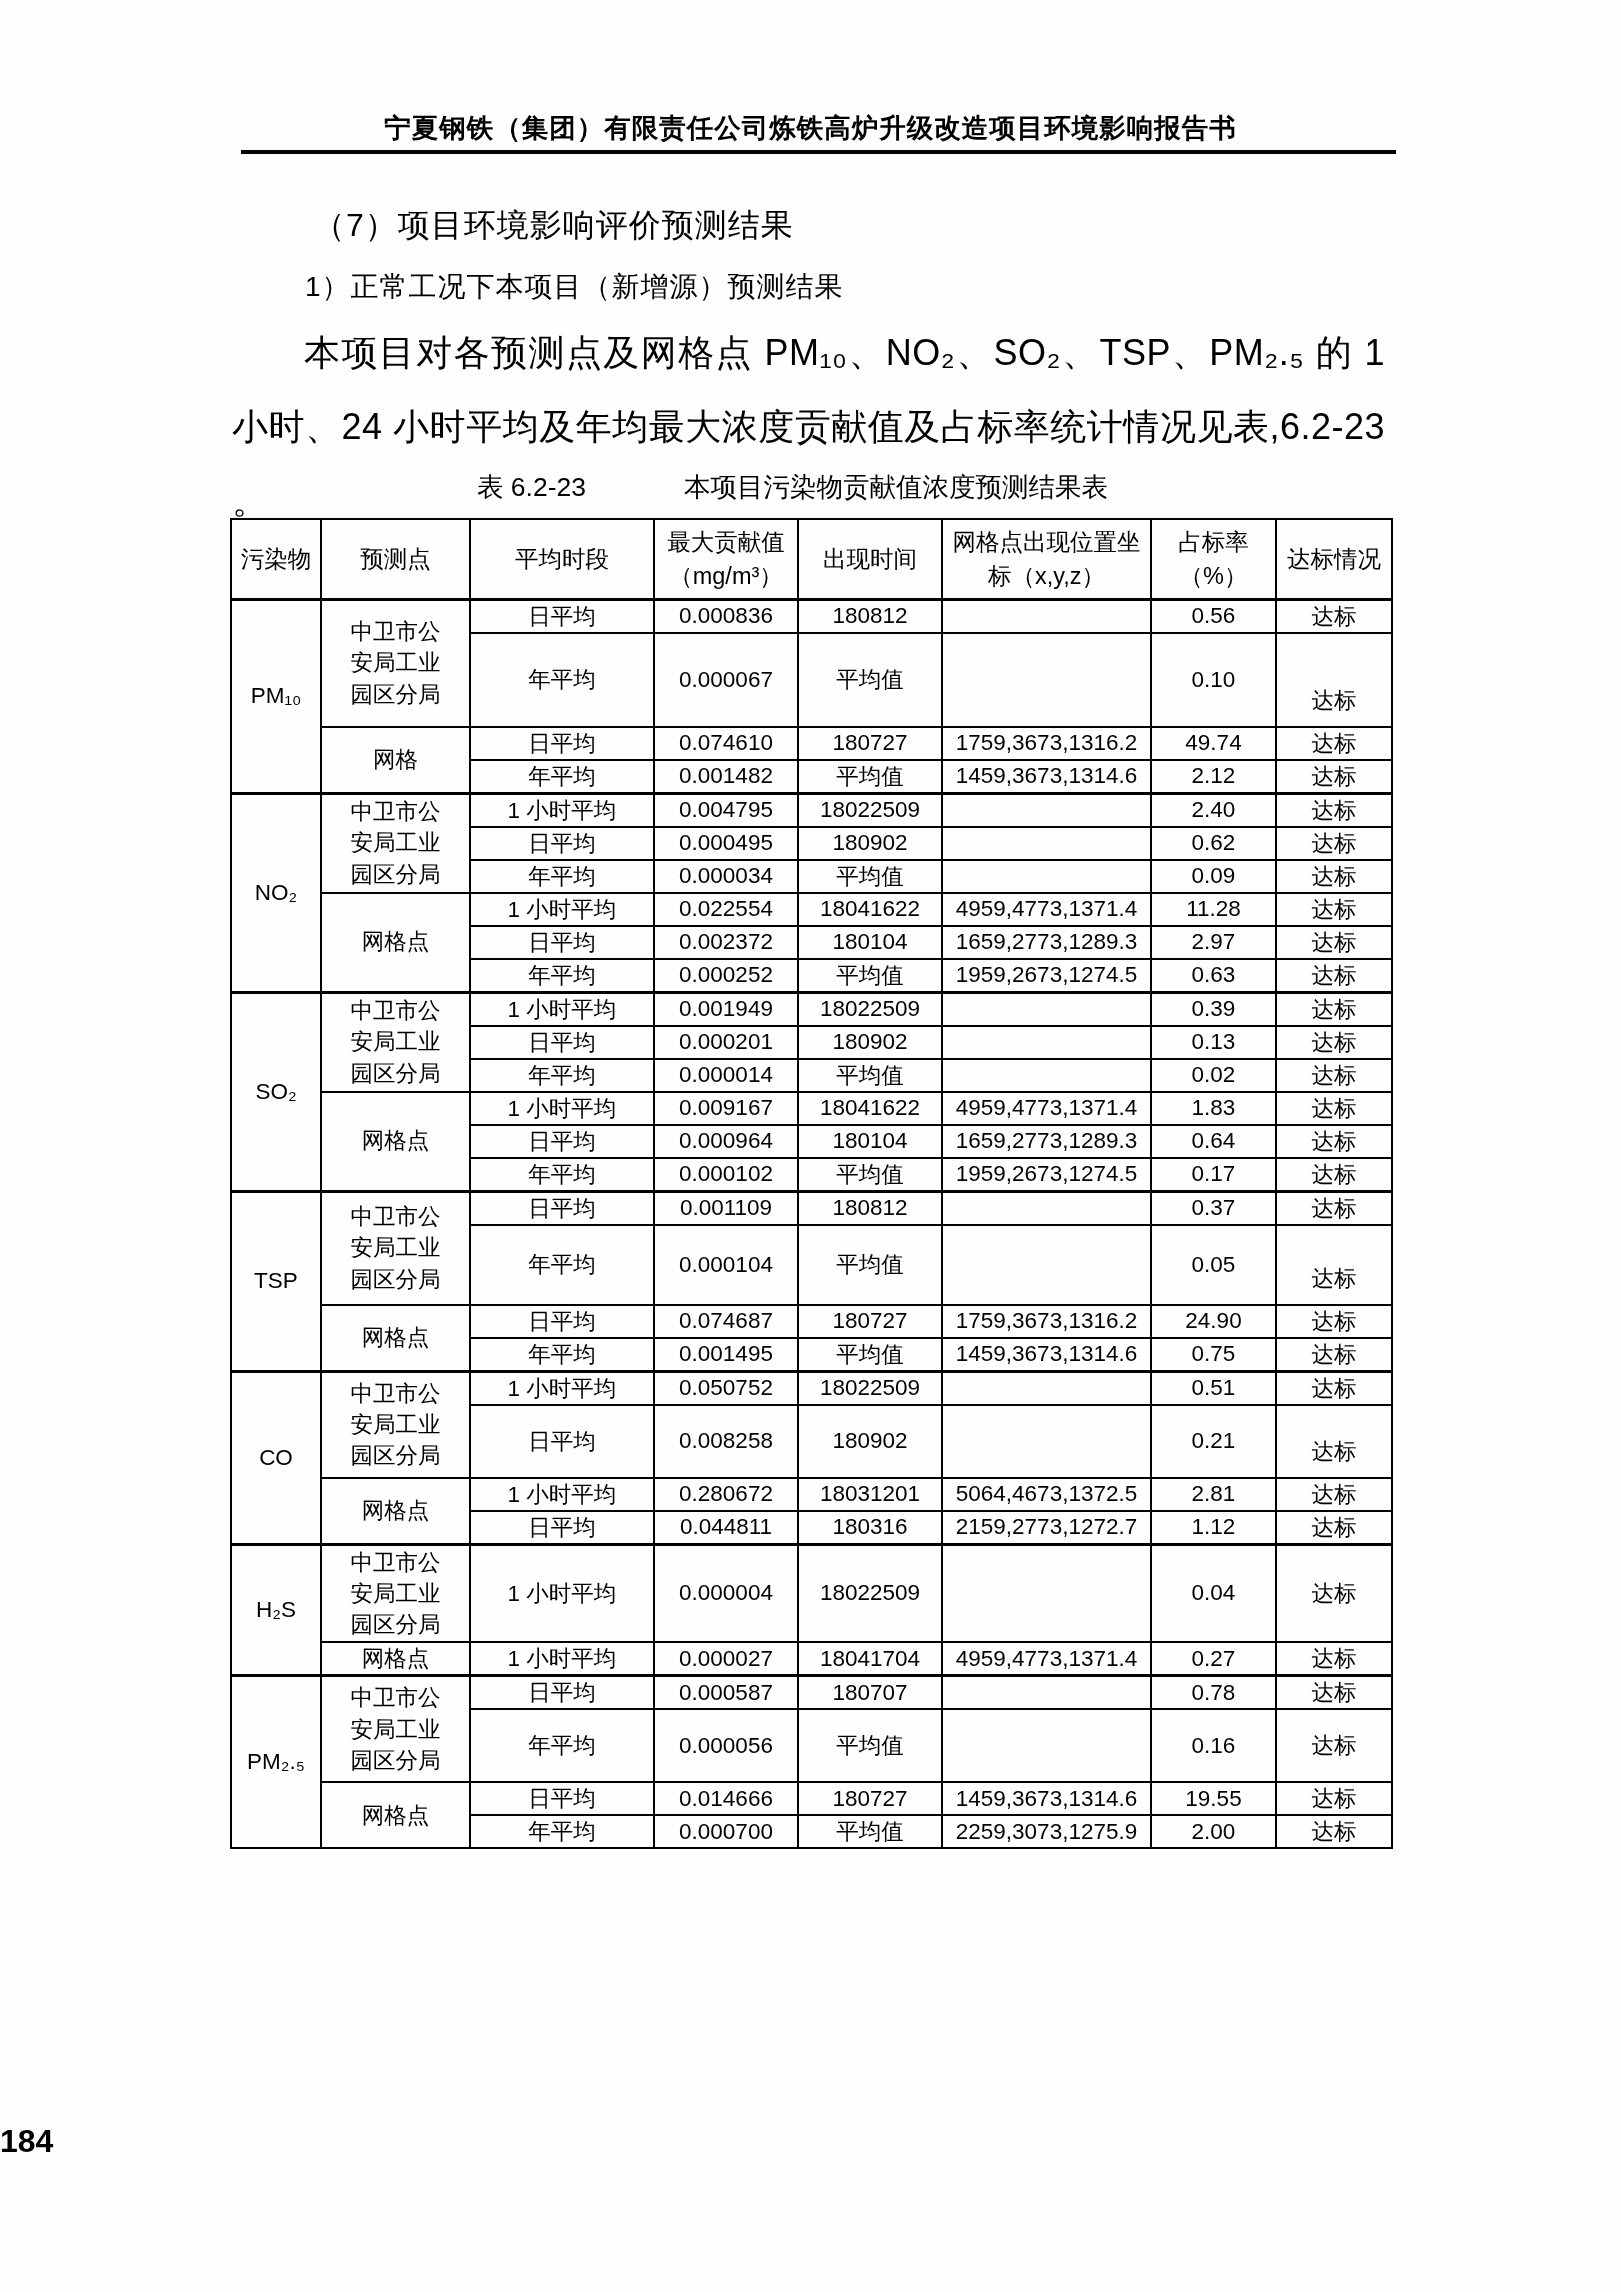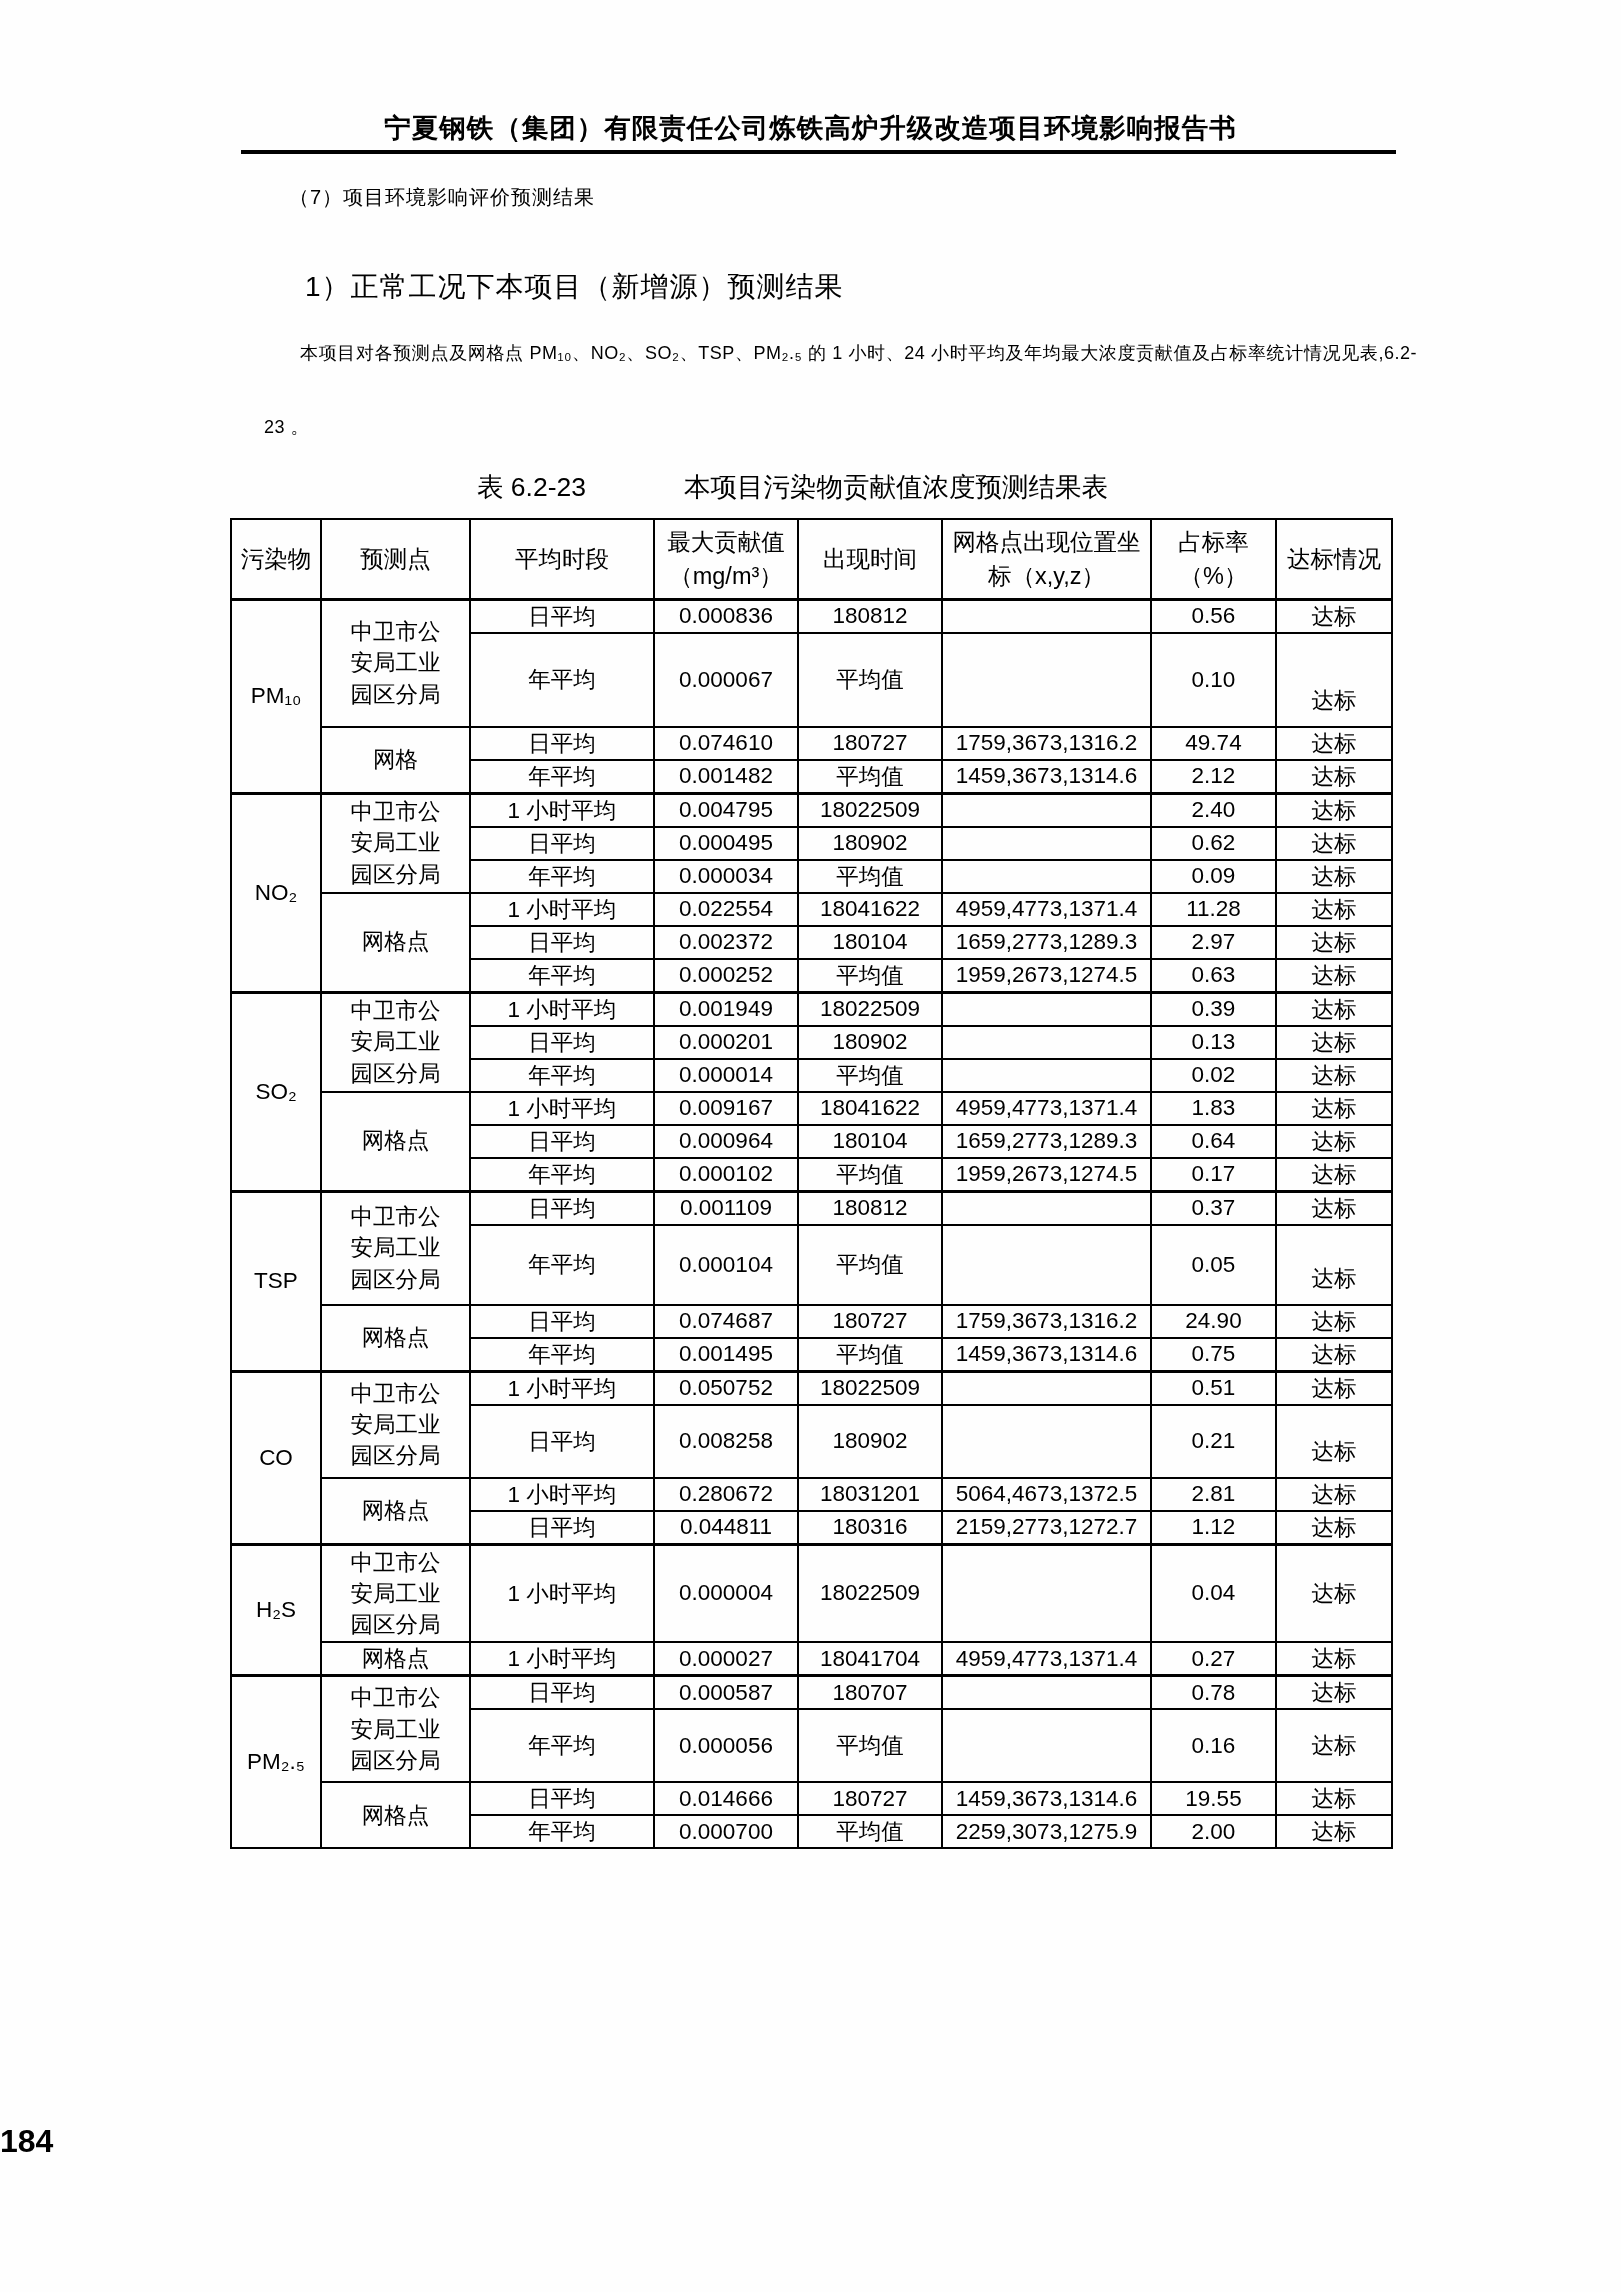--- a/index.html
+++ b/index.html
@@ -15,30 +15,30 @@
   .doc-title{
     position:absolute;top:110px;left:0;width:100%;
     text-align:center;
     font-size:26.5px;font-weight:700;letter-spacing:1px;
   }
   .header-rule{
     position:absolute;top:150px;left:241px;
     width:1155px;height:3.9px;background:#000;
   }
   .h1{
-    position:absolute;top:184px;left:249px;width:1153px;
-    font-size:20px;text-indent:2em;letter-spacing:1px;
+    position:absolute;top:204px;left:249px;width:1153px;
+    font-size:32px;text-indent:2em;letter-spacing:1px;
   }
   .h2{
     position:absolute;top:268px;left:249px;width:1153px;
     font-size:28px;text-indent:2em;letter-spacing:1px;
   }
   .intro{
-    position:absolute;top:316px;left:264px;width:1153px;
-    font-size:18px;line-height:74px;
+    position:absolute;top:316px;left:232px;width:1153px;
+    font-size:36px;line-height:74px;
     text-indent:2em;text-align:justify;letter-spacing:0.5px;
   }
   .caption{
     position:absolute;top:469px;left:212px;width:1161px;
     font-size:26.5px;text-align:center;white-space:nowrap;
   }
   .caption .cap-label{margin-right:98px;}
   table.report-table{
     position:absolute;top:518px;left:230px;width:1161px;
     border-collapse:collapse;table-layout:fixed;

